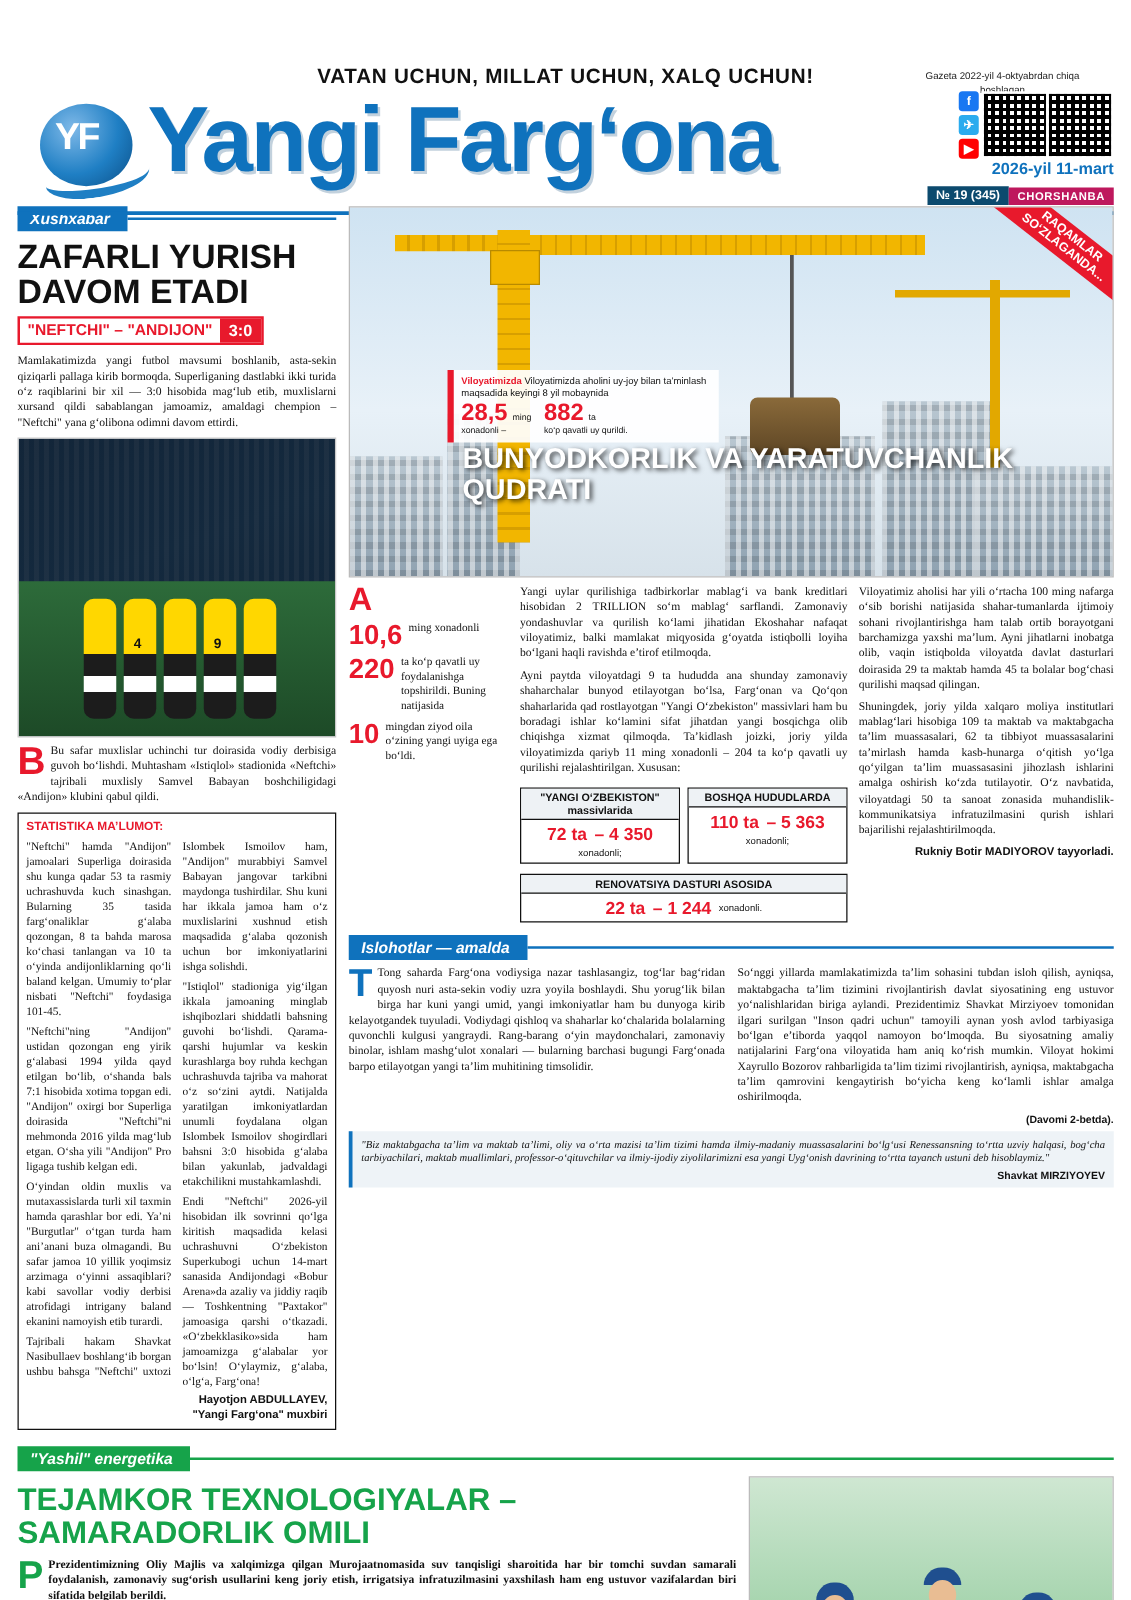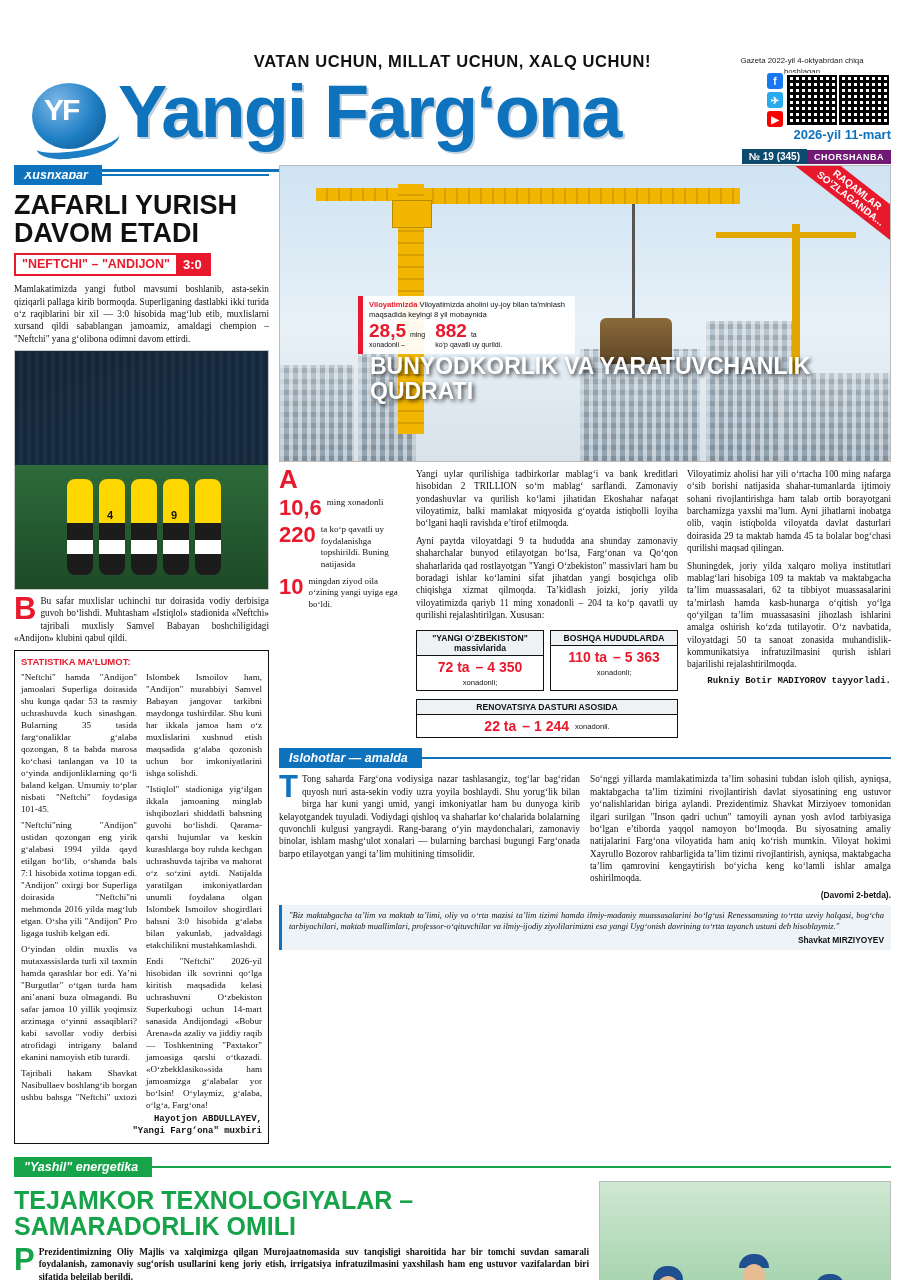--- a/index.html
+++ b/index.html
@@ -64,21 +64,21 @@
     background-blend-mode:multiply;border:2px solid #fff;}
   .date-line{
     position:absolute;right:0;top:54px;width:160px;text-align:right;
     font-family:"Liberation Sans",sans-serif;font-weight:bold;font-size:13px;color:#0f72bd;
   }
   .issue-bar{
     position:absolute;right:0;top:76px;display:flex;align-items:center;gap:0;
   }
   .issue-no{background:#0c4a6e;color:#fff;font-family:"Liberation Sans",sans-serif;font-weight:bold;
     font-size:10px;padding:2px 7px;}
-  .issue-day{background:#701a75;color:#fff;font-family:"Liberation Sans",sans-serif;font-weight:bold;
+  .issue-day{background:#be185d;color:#fff;font-family:"Liberation Sans",sans-serif;font-weight:bold;
     font-size:9px;padding:2px 7px;letter-spacing:.5px;}
   .rule{height:3px;background:#0f72bd;margin-top:4px;}
 
   
   .seclabel{
     display:inline-block;background:#0f72bd;color:#fff;
     font-family:"Liberation Sans",sans-serif;font-style:italic;font-weight:bold;
     font-size:12.5px;padding:3px 14px 3px 10px;
   }
   .seclabel.green{background:#16a34a;}
@@ -125,21 +125,21 @@
     background:linear-gradient(180deg,#ffd700 0 46%,#1c1c1c 46% 64%,#fff 64% 78%,#1c1c1c 78% 100%);}
   .ff-num{position:absolute;color:#111;font-family:"Liberation Sans",sans-serif;font-weight:bold;font-size:11px;}
 
   .statbox{border:1px solid #111;padding:5px 6px;margin:6px 0;}
   .statbox h4{margin:0 0 4px;font-family:"Liberation Sans",sans-serif;font-size:9.5px;
     color:#e8192c;font-weight:bold;}
   .statbox p{font-size:9.1px;line-height:1.32;text-align:justify;margin:0 0 4px;}
 
   .two-col{column-count:2;column-gap:9px;}
 
-  .sign{font-family:Liberation Mono, monospace;font-size:9px;font-weight:bold;text-align:right;
+  .sign{font-family:Liberation Sans, sans-serif;font-size:9px;font-weight:bold;text-align:right;
     line-height:1.3;margin-top:3px;}
 
   
   .photo-crane{height:295px;position:relative;overflow:hidden;border:1px solid #bbb;
     background:linear-gradient(180deg,#cfe3f2 0%,#e8f1f8 55%,#d7e2ea 100%);}
   .crane-mast{position:absolute;left:118px;top:18px;width:26px;height:250px;
     background:repeating-linear-gradient(0deg,#f2b600 0 10px,#d79f00 10px 12px);}
   .crane-jib{position:absolute;left:130px;top:22px;width:330px;height:16px;
     background:repeating-linear-gradient(90deg,#f2b600 0 10px,#d79f00 10px 12px);}
   .crane-jib2{position:absolute;left:36px;top:22px;width:92px;height:13px;

